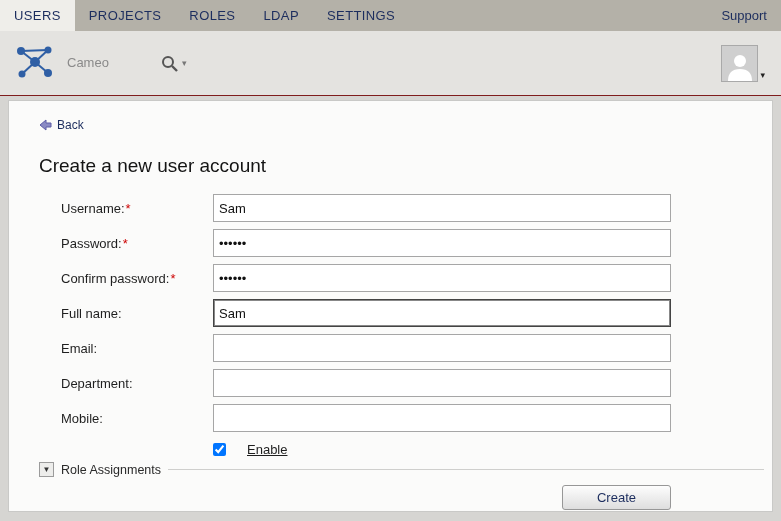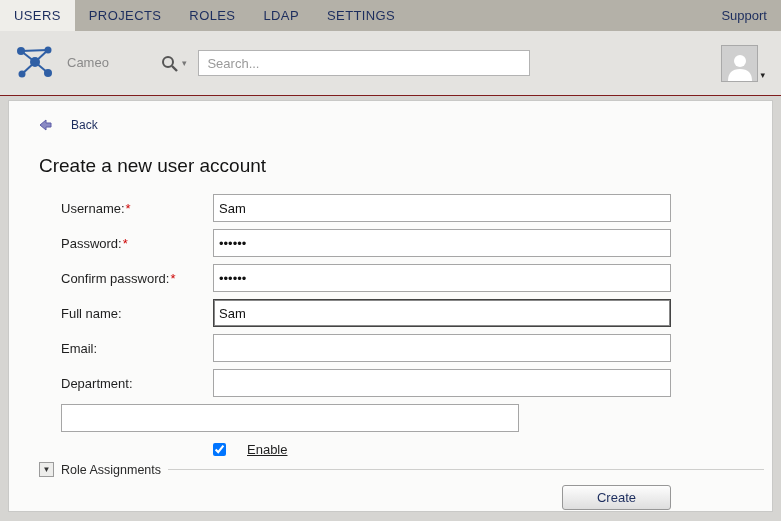--- a/index.html
+++ b/index.html
@@ -50,21 +50,21 @@
     display:flex; align-items:flex-end; justify-content:center; overflow:hidden; cursor:pointer;
   }
   .avatar-caret { font-size:9px; color:#222; cursor:pointer; padding-bottom:2px; }
 
   
   .panel {
     position:relative; margin:4px 8px 8px 8px; height:412px;
     background:#fbfbfa; border:1px solid #c9c9c7;
   }
   .back-link {
-    display:inline-flex; align-items:center; gap:19px;
+    display:inline-flex; align-items:center; gap:5px;
     margin:17px 0 0 30px; font-size:12px; color:#1c2d5e; cursor:pointer; text-decoration:none;
   }
   .page-title {
     margin:20px 0 17px 30px; font-size:19px; font-weight:normal; color:#141414;
   }
   .form-area { margin-left:52px; }
   .row { display:flex; align-items:center; margin-bottom:7px; }
   .flabel { width:152px; font-size:13px; color:#1f1f1f; }
   .req { color:#cc0000; margin-left:1px; }
   .finput {
@@ -124,21 +124,20 @@
       <div class="brand-top">Cameo</div>
     </div>
   </div>
 
   <div class="search-group">
     <svg width="17" height="17" viewBox="0 0 17 17" style="cursor:pointer">
       <circle cx="7" cy="7" r="5" fill="none" stroke="#555" stroke-width="2"></circle>
       <line x1="11" y1="11" x2="16" y2="16" stroke="#555" stroke-width="2.4"></line>
     </svg>
     <span class="search-caret">▾</span>
-    <input class="search-input" type="text" placeholder="Search..." style="">
   </div>
 
   <div class="avatar-group">
     <div class="avatar">
       <svg width="30" height="30" viewBox="0 0 30 30">
         <circle cx="15" cy="10" r="6" fill="#ffffff"></circle>
         <path d="M3 30 Q3 18 15 18 Q27 18 27 30 Z" fill="#ffffff"></path>
       </svg>
     </div>
     <span class="avatar-caret">▾</span>
@@ -182,20 +181,21 @@
       <label class="flabel"><span>Email:</span><span class="req"></span></label>
       <input class="finput" type="text" value="" style="">
     </div>
 
     <div class="row">
       <label class="flabel"><span>Department:</span><span class="req"></span></label>
       <input class="finput" type="text" value="" style="">
     </div>
 
     <div class="row">
+      <label class="flabel"><span>Mobile:</span><span class="req"></span></label>
       <input class="finput" type="text" value="" style="">
     </div>
 
     <div class="cb-row">
       <label class="cb-label">
         <input type="checkbox" checked="checked" style="">
         <span>Enable</span>
       </label>
     </div>
   </div>

